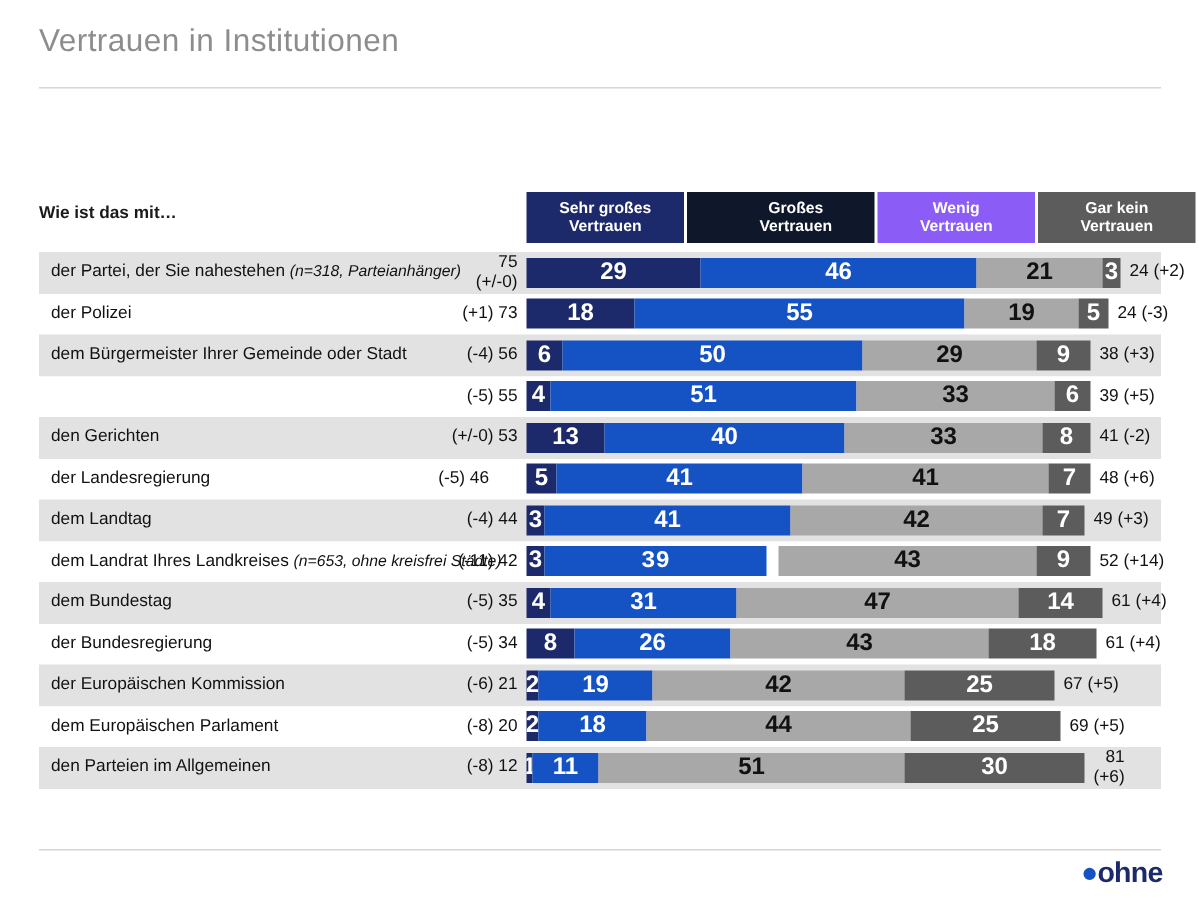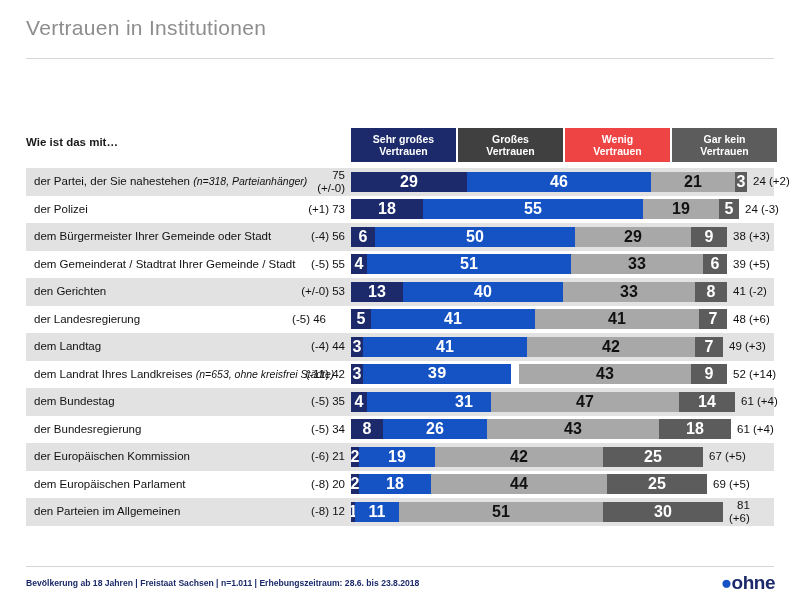--- a/index.html
+++ b/index.html
@@ -75,22 +75,22 @@
     flex-direction: column;
     align-items: center;
     justify-content: center;
     color: #ffffff;
     font-size: 10.5px;
     font-weight: bold;
     line-height: 12.5px;
     text-align: center;
   }
   .lg-1 { background: #1c2a6b; }
-  .lg-2 { background: #404040; }
-  .lg-3 { background: #ef4444; }
+  .lg-2 { background: #0f172a; padding-left: 20px; }
+  .lg-3 { background: #8b5cf6; }
   .lg-4 { background: #5c5c5c; }
 
   
   .rows {
     position: absolute;
     left: 26px;
     top: 168px;
     width: 748px;
   }
   .row {
@@ -256,21 +256,20 @@
         <div class="left-num" style="right: 429px;"><span>(-4)</span> <span>56</span></div>
         <div class="bar-area">
           <div class="seg s1" style="left: 0px; width: 24px;">6</div>
           <div class="seg s2" style="left: 24px; width: 200px;">50</div>
           <div class="seg s3" style="left: 224px; width: 116px;">29</div>
           <div class="seg s4" style="left: 340px; width: 36px;">9</div>
         </div>
         <div class="right-num" style="left: 707px;">38 (+3)</div>
       </div>
       <div class="row plain">
-        <div class="row-label"><span>dem Gemeinderat / Stadtrat Ihrer Gemeinde / Stadt</span></div>
         <div class="left-num" style="right: 429px;"><span>(-5)</span> <span>55</span></div>
         <div class="bar-area">
           <div class="seg s1" style="left: 0px; width: 16px;">4</div>
           <div class="seg s2" style="left: 16px; width: 204px;">51</div>
           <div class="seg s3" style="left: 220px; width: 132px;">33</div>
           <div class="seg s4" style="left: 352px; width: 24px;">6</div>
         </div>
         <div class="right-num" style="left: 707px;">39 (+5)</div>
       </div>
       <div class="row alt">
@@ -315,21 +314,21 @@
           <div class="seg s3" style="left: 168px; width: 172px;">43</div>
           <div class="seg s4" style="left: 340px; width: 36px;">9</div>
         </div>
         <div class="right-num" style="left: 707px;">52 (+14)</div>
       </div>
       <div class="row alt">
         <div class="row-label"><span>dem Bundestag</span></div>
         <div class="left-num" style="right: 429px;"><span>(-5)</span> <span>35</span></div>
         <div class="bar-area">
           <div class="seg s1" style="left: 0px; width: 16px;">4</div>
-          <div class="seg s2" style="left: 16px; width: 124px; padding-left: 35px;">31</div>
+          <div class="seg s2" style="left: 16px; width: 124px;">31</div>
           <div class="seg s3" style="left: 140px; width: 188px;">47</div>
           <div class="seg s4" style="left: 328px; width: 56px;">14</div>
         </div>
         <div class="right-num" style="left: 715px;">61 (+4)</div>
       </div>
       <div class="row plain">
         <div class="row-label"><span>der Bundesregierung</span></div>
         <div class="left-num" style="right: 429px;"><span>(-5)</span> <span>34</span></div>
         <div class="bar-area">
           <div class="seg s1" style="left: 0px; width: 32px;">8</div>
@@ -368,16 +367,15 @@
           <div class="seg s1" style="left: 0px; width: 4px;">1</div>
           <div class="seg s2" style="left: 4px; width: 44px;">11</div>
           <div class="seg s3" style="left: 48px; width: 204px;">51</div>
           <div class="seg s4" style="left: 252px; width: 120px;">30</div>
         </div>
         <div class="right-num two-line" style="left: 703px;"><span>81</span><br><span>(+6)</span></div>
       </div>
     </div>
 
   <div class="footer-rule"></div>
-  <div class="footer-text">Bevölkerung ab 18 Jahren | Freistaat Sachsen | n=1.011 | Erhebungszeitraum: 28.6. bis 23.8.2018</div>
   <div class="logo"><span class="dot">●</span><span>ohne</span></div>
 
 </div>
 
 </body></html>

